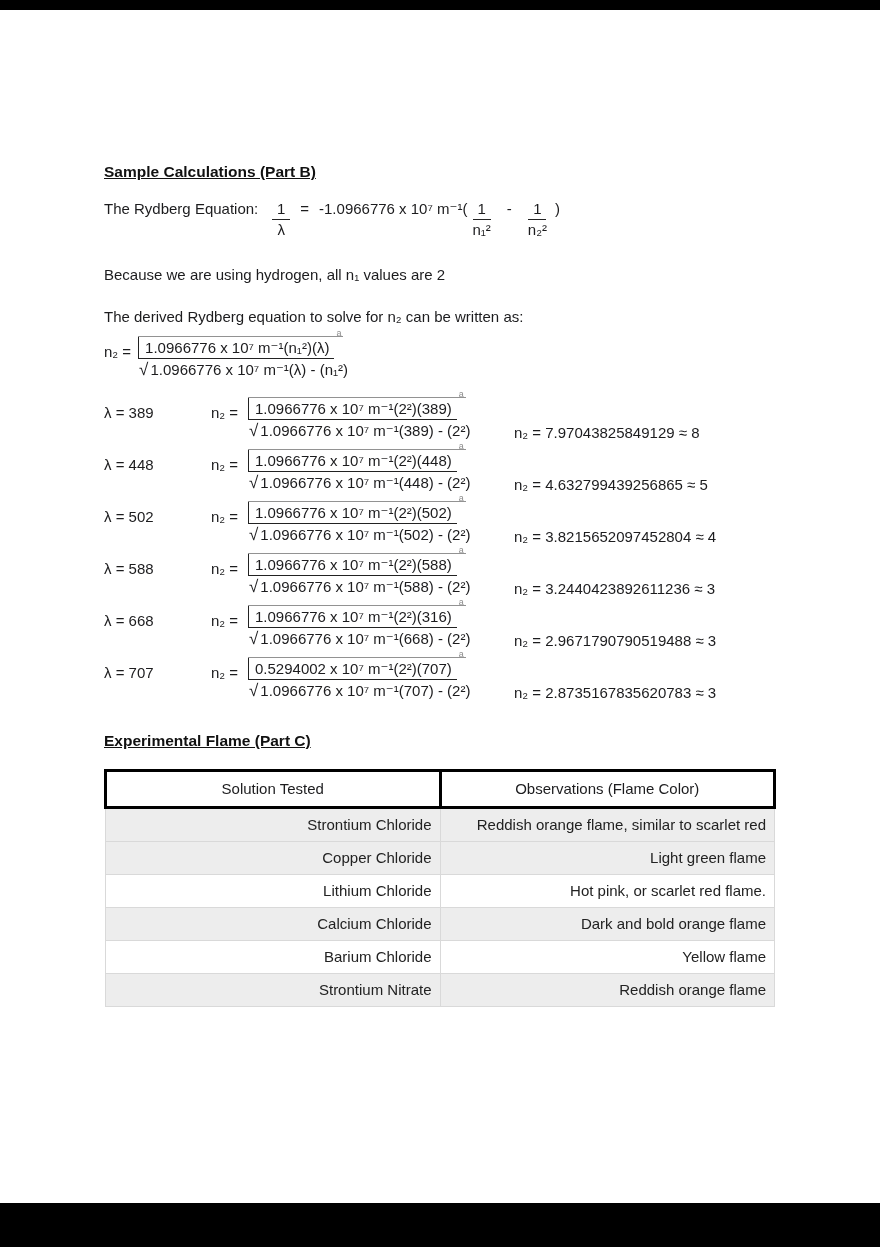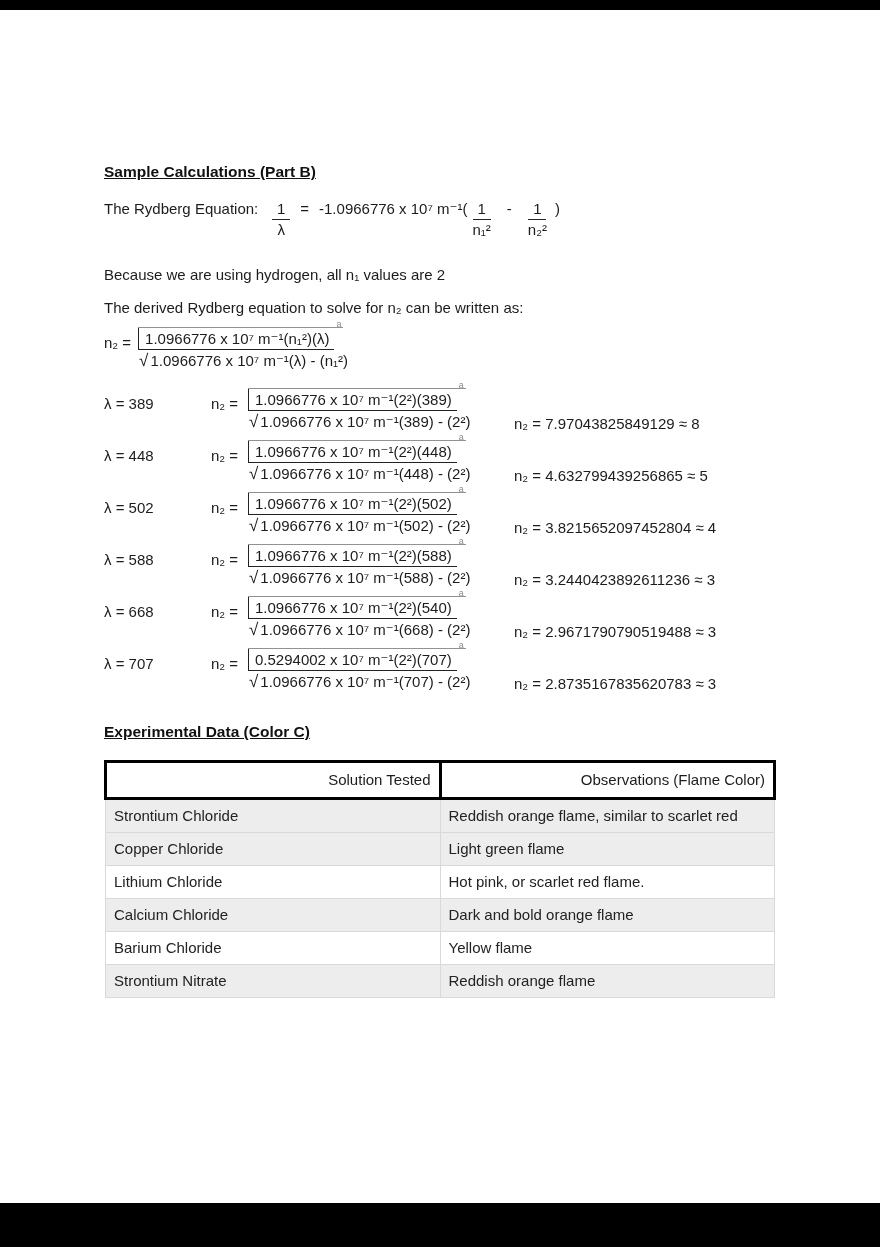--- a/index.html
+++ b/index.html
@@ -30,21 +30,21 @@
   .frac .fnum { display:block; border-bottom:1.5px solid #222; padding:0 4px 1px 4px; min-width:10px; }
   .frac .fden { display:block; padding-top:1px; }
   
   .ryd-line { display:flex; align-items:flex-start; margin-top:19px; }
   .ryd-label { margin-right:14px; }
   .ryd-eq { margin:0 10px; }
   .ryd-minus { margin:0 16px; }
   .ryd-close { margin-left:8px; }
   .ryd-line .frac.inner { margin-left:5px; }
   .para { margin-top:27px; }
-  .para2 { margin-top:15px; }
+  .para2 { margin-top:24px; }
   
   .sqf { display:inline-flex; flex-direction:column; align-items:flex-start; }
   .sqf-top { display:inline-flex; align-items:flex-start; border-top:1.2px solid #929292; }
   .sqf-num { border-left:1.3px solid #222; border-bottom:1.5px solid #222; padding:2px 5px 1px 6px; }
   .sqf-hook { font-size:9px; color:#8c8c8c; line-height:8px; padding:0 2px; transform:translateY(-8px); }
   .sqf-den { display:inline-flex; align-items:flex-start; padding-top:2px; padding-left:1px; }
   .sqf-sqrt { font-size:17px; margin-right:2px; line-height:18px; }
   
   .derived { display:flex; align-items:flex-start; margin-top:10px; }
   .derived-lhs { padding-top:7px; margin-right:7px; }
@@ -60,29 +60,29 @@
     width:672px;
     margin-top:19px;
     border-collapse:collapse;
     table-layout:fixed;
   }
   .data-table th {
     border:3px solid #000;
     font-weight:400;
     font-size:15px;
     padding:8px 8px;
-    text-align:right;
+    text-align:center;
     background:#fff;
     color:#1c1c1e;
   }
   .data-table td {
     border:1px solid #d9d9d9;
     font-size:15px;
     padding:7px 8px;
-    text-align:left;
+    text-align:right;
     color:#222;
   }
   .data-table tbody tr.stripe { background:#ededed; }
 </style>
 </head>
 <body>
 
 <div class="page">
 
   <div class="sec-heading">Sample Calculations (Part B)</div>
@@ -189,21 +189,21 @@
         </span>
       </span>
       <span class="calc-result">n₂ = 3.2440423892611236 ≈ 3</span>
     </div>
 
     <div class="calc-row">
       <span class="calc-lambda">λ = 668</span>
       <span class="calc-n2">n₂ =</span>
       <span class="sqf">
         <span class="sqf-top">
-          <span class="sqf-num">1.0966776 x 10⁷ m⁻¹(2²)(540)</span>
+          <span class="sqf-num">1.0966776 x 10⁷ m⁻¹(2²)(316)</span>
           <span class="sqf-hook">a</span>
         </span>
         <span class="sqf-den">
           <span class="sqf-sqrt">√</span>
           <span>1.0966776 x 10⁷ m⁻¹(668) - (2²)</span>
         </span>
       </span>
       <span class="calc-result">n₂ = 2.9671790790519488 ≈ 3</span>
     </div>
 
@@ -218,21 +218,21 @@
         <span class="sqf-den">
           <span class="sqf-sqrt">√</span>
           <span>1.0966776 x 10⁷ m⁻¹(707) - (2²)</span>
         </span>
       </span>
       <span class="calc-result">n₂ = 2.8735167835620783 ≈ 3</span>
     </div>
 
   </div>
 
-  <div class="sec-heading partc-heading">Experimental Data (Color C)</div>
+  <div class="sec-heading partc-heading">Experimental Flame (Part C)</div>
 
   <table class="data-table">
     <colgroup>
         <col style="width:50%">
         <col style="width:50%">
       </colgroup>
     <thead>
       <tr>
         <th>Solution Tested</th>
         <th>Observations (Flame Color)</th>

